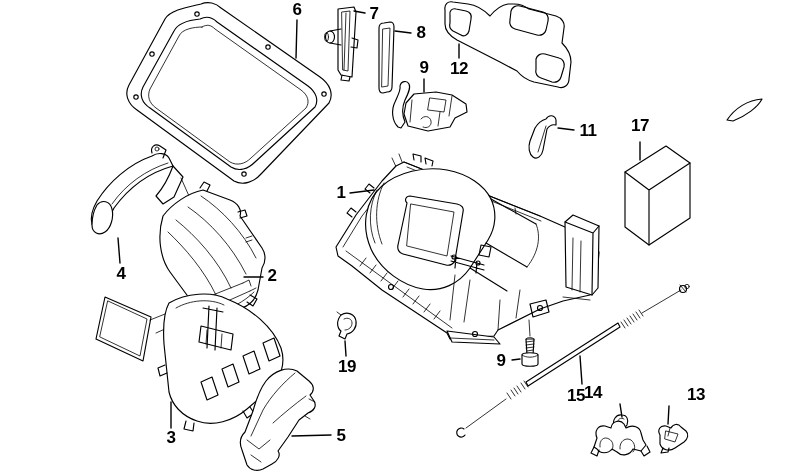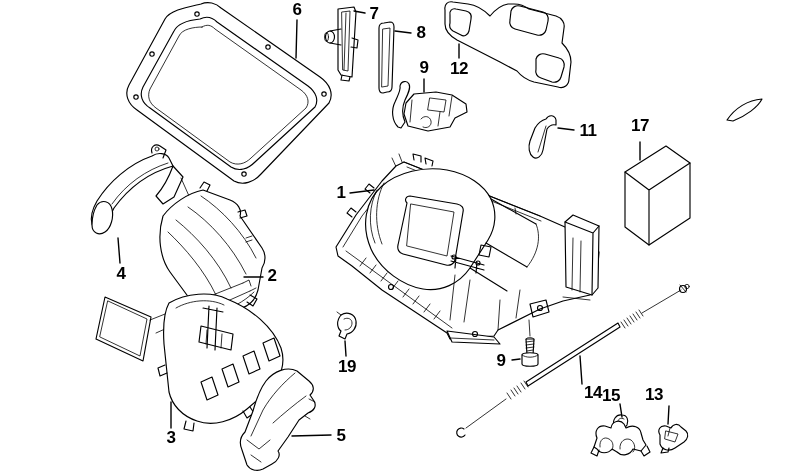--- a/index.html
+++ b/index.html
@@ -212,19 +212,19 @@
   <div class="lbl" style="left:171px;top:438px">3</div>
   <div class="lbl" style="left:121px;top:274px">4</div>
   <div class="lbl" style="left:341px;top:436px">5</div>
   <div class="lbl" style="left:297px;top:10px">6</div>
   <div class="lbl" style="left:374px;top:14px">7</div>
   <div class="lbl" style="left:421px;top:33px">8</div>
   <div class="lbl" style="left:424px;top:68px">9</div>
   <div class="lbl" style="left:459px;top:69px">12</div>
   <div class="lbl" style="left:588px;top:131px">11</div>
   <div class="lbl" style="left:501px;top:361px">9</div>
-  <div class="lbl" style="left:654px;top:395px">13</div>
+  <div class="lbl" style="left:696px;top:395px">13</div>
   <div class="lbl" style="left:593px;top:393px">14</div>
-  <div class="lbl" style="left:611px;top:396px">15</div>
+  <div class="lbl" style="left:576px;top:396px">15</div>
   <div class="lbl" style="left:347px;top:367px">19</div>
   <div class="lbl" style="left:640px;top:126px">17</div>
 
 </div>
 
 </body></html>

